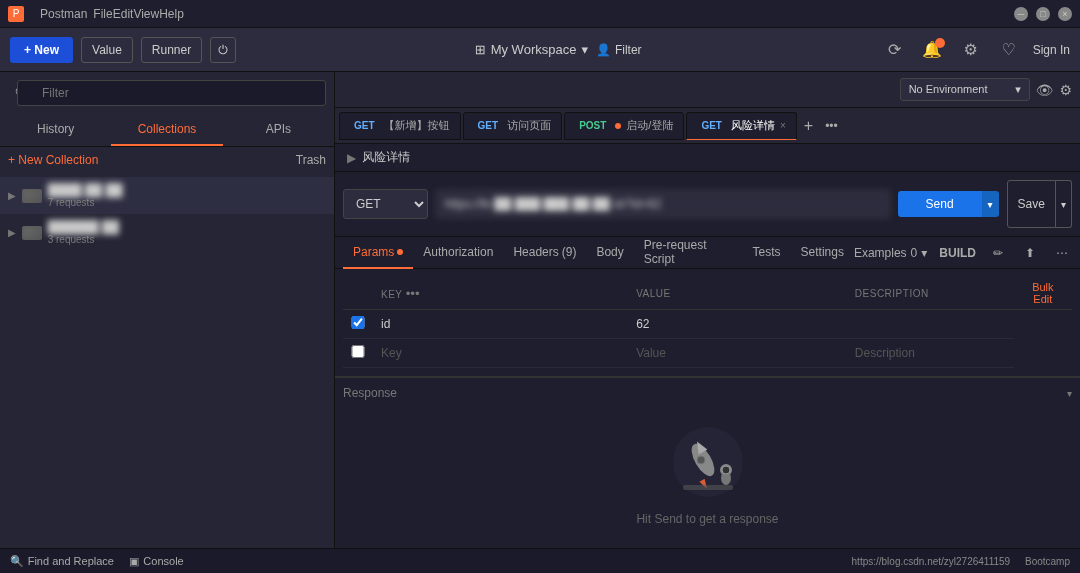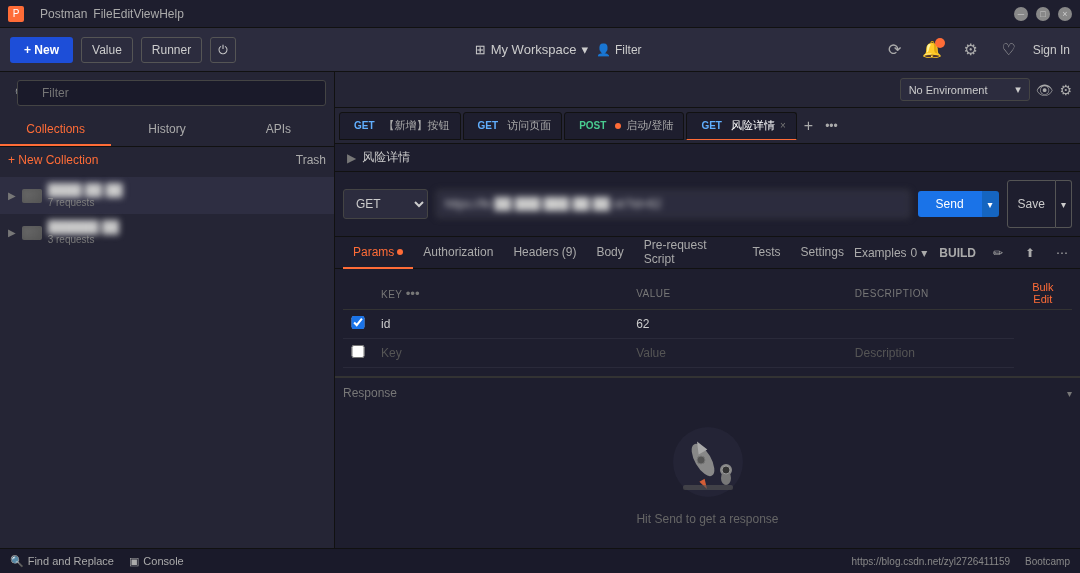--- a/index.html
+++ b/index.html
@@ -74,21 +74,21 @@
     
     .breadcrumb-bar { height: 28px; display: flex; align-items: center; padding: 0 12px; background: #1e1e2e; border-bottom: 1px solid #111; }
     .breadcrumb-arrow { color: #777; margin-right: 6px; }
     .breadcrumb-text { color: #ccc; font-size: 12px; }
 
     
     .req-builder { padding: 8px; display: flex; gap: 8px; align-items: center; background: #1e1e2e; border-bottom: 1px solid #111; }
     .method-select { background: #2c2c3e; border: 1px solid #444; color: #ccc; padding: 6px 8px; border-radius: 3px; font-size: 12px; cursor: pointer; }
     .url-input { flex: 1; background: #2c2c3e; border: 1px solid #444; color: #ccc; padding: 6px 8px; border-radius: 3px; font-size: 12px; }
     .send-btn-wrap { display: flex; }
-    .send-btn { background: #1a73e8; color: white; border: none; padding: 6px 18px; border-radius: 3px 0 0 3px; font-size: 12px; cursor: pointer; font-weight: 500; }
+    .send-btn { background: #1a73e8; color: white; border: none; padding: 6px 28px; border-radius: 3px 0 0 3px; font-size: 12px; cursor: pointer; font-weight: 500; }
     .send-dropdown { background: #1565c0; color: white; border: none; padding: 6px 6px; border-radius: 0 3px 3px 0; font-size: 10px; cursor: pointer; }
     .save-btn-wrap { display: flex; }
     .save-btn { background: transparent; color: #ccc; border: 1px solid #555; padding: 16px 10px; border-radius: 3px 0 0 3px; font-size: 12px; cursor: pointer; }
     .save-dropdown { background: transparent; color: #ccc; border: 1px solid #555; border-left: none; padding: 6px 5px; border-radius: 0 3px 3px 0; font-size: 10px; cursor: pointer; }
 
     
     .req-options { display: flex; align-items: center; padding: 0 8px; background: #1e1e2e; border-bottom: 1px solid #111; height: 32px; gap: 0; }
     .req-options-right { margin-left: auto; display: flex; align-items: center; gap: 12px; }
     .examples-btn { color: #aaa; font-size: 12px; cursor: pointer; background: transparent; border: none; display: flex; align-items: center; gap: 4px; }
     .build-btn { color: #aaa; font-size: 12px; cursor: pointer; background: transparent; border: none; font-weight: bold; }
@@ -120,21 +120,21 @@
     .response-empty { flex: 1; display: flex; flex-direction: column; align-items: center; justify-content: center; gap: 10px; }
     .response-hint { color: #666; font-size: 12px; }
 
     
     .bottombar { height: 25px; background: #1a1a2a; border-top: 1px solid #111; display: flex; align-items: center; justify-content: space-between; padding: 0 10px; }
     .bottombar-left { display: flex; gap: 15px; }
     .bottombar-btn { background: transparent; border: none; color: #aaa; font-size: 11px; cursor: pointer; display: flex; align-items: center; gap: 4px; }
     .bottombar-right { color: #888; font-size: 10px; }
 
     
-    .env-selector { background: #2c2c3e; border: 1px solid #444; color: #ccc; padding: 4px 8px; border-radius: 3px; font-size: 11px; min-width: 130px; display: flex; align-items: center; justify-content: space-between; cursor: pointer; }
+    .env-selector { background: #2c2c3e; border: 1px solid #444; color: #ccc; padding: 4px 8px; border-radius: 3px; font-size: 11px; min-width: 130px; display: flex; align-items: flex-start; justify-content: space-between; cursor: pointer; }
     .env-action-btn { background: transparent; border: none; color: #aaa; cursor: pointer; font-size: 14px; }
 
     .url-blurred { filter: blur(3px); }
   </style>
 </head>
 <body>
 
 <div class="titlebar">
   <div class="titlebar-left">
     <div class="titlebar-icon">P</div>
@@ -184,22 +184,22 @@
 <div class="main">
 
   <div class="sidebar">
     <div class="sidebar-search">
       <div class="search-wrap">
         <span class="search-icon">🔍</span>
         <input class="search-input" type="text" placeholder="Filter" style="">
       </div>
     </div>
     <div class="sidebar-tabs">
+      <div class="sidebar-tab">History</div>
       <div class="sidebar-tab active">Collections</div>
-      <div class="sidebar-tab">History</div>
       <div class="sidebar-tab">APIs</div>
     </div>
     <div class="sidebar-actions">
       <button class="new-collection-btn">+ New Collection</button>
       <button class="trash-btn">Trash</button>
     </div>
     <div class="collection-list">
       <div class="collection-item active">
         <span class="chevron">▶</span>
         <div class="collection-icon">

